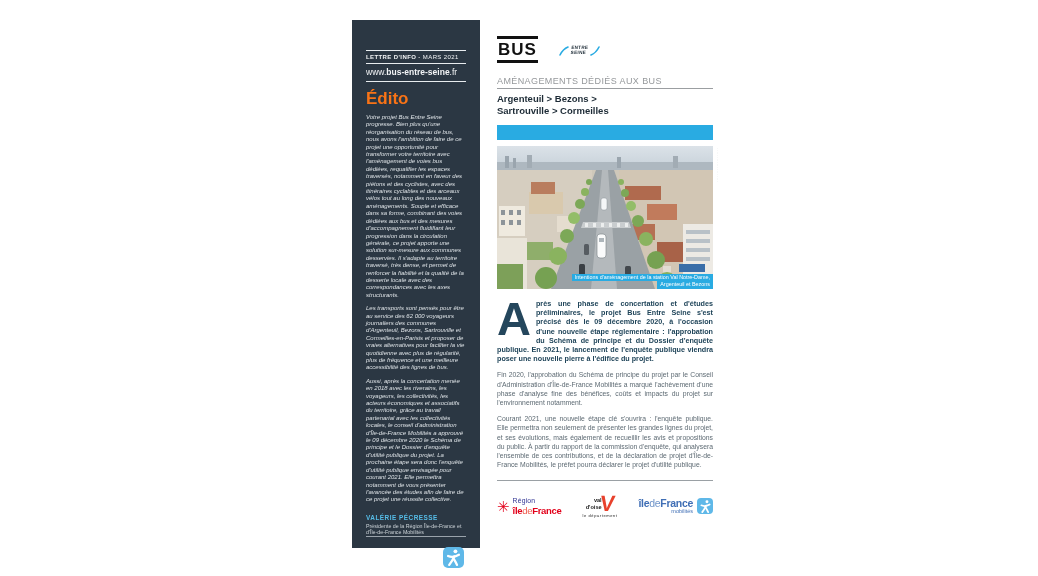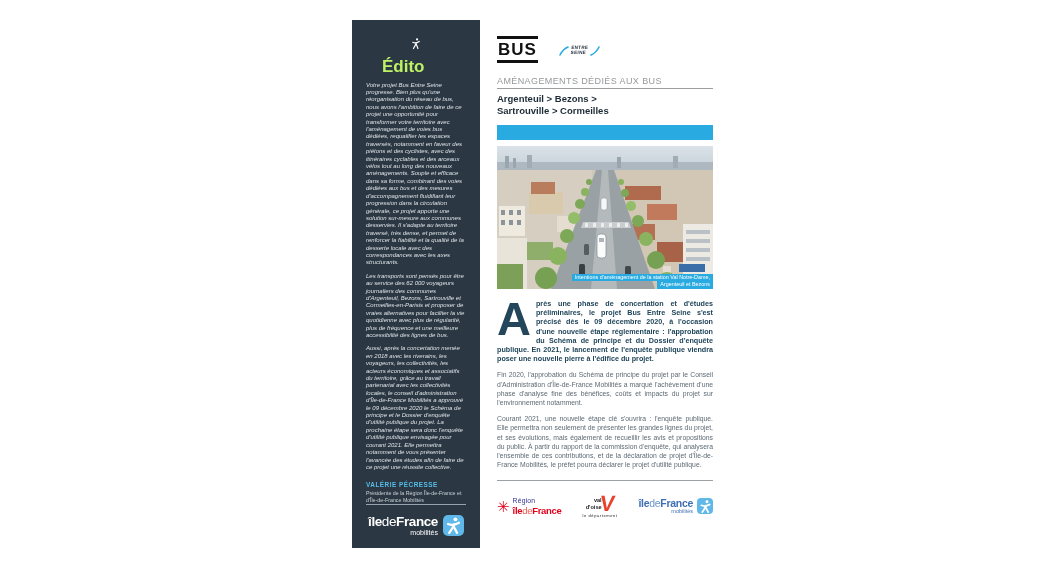--- a/index.html
+++ b/index.html
@@ -10,21 +10,21 @@
   .sidebar { position:absolute; left:352px; top:20px; width:128px; height:528px;
              background:#2b3743; color:#fff; display:flex; flex-direction:column;
              padding:16px 14px 12px; }
   .sb-icon { display:block; margin:2px auto 0; }
   .sb-mast { margin-top:12px; }
   .sb-line { border-top:1px solid #e8ecef; }
   .sb-kicker { font-size:6px; letter-spacing:.4px; padding:3px 0; color:#f2f4f6; }
   .sb-kicker b { font-weight:bold; }
   .sb-url { font-size:8.5px; padding:3px 0 4px; color:#f2f4f6; }
   .sb-url b { font-weight:bold; }
-  .sb-edito { font-size:17px; font-weight:bold; margin:7px 16px 5px; color:#bef264; }
+  .sb-edito { font-size:17px; font-weight:bold; margin:7px 0 5px; color:#f97316; }
   .sb-p { font-size:6px; line-height:7.4px; font-style:italic; color:#dde2e6;
           text-align:left; margin-bottom:6px; }
   .sb-sign { margin-top:4px; font-size:6.4px; font-weight:bold; letter-spacing:.5px; color:#56bde8; }
   .sb-role { font-size:5.3px; line-height:6.6px; color:#ccd3d8; margin-top:2px; }
   .sb-div { border-top:1px solid #9aa3ab; margin-top:auto; }
   .sb-logo { display:flex; align-items:center; justify-content:center; gap:5px; margin-top:10px; }
   .sb-logo-text { text-align:right; line-height:1; }
   .sb-logo-main { font-size:13.5px; font-weight:bold; letter-spacing:-.4px; color:#fff; }
   .sb-logo-main .lt { font-weight:normal; }
   .sb-logo-sub { font-size:7px; color:#fff; margin-top:1px; }
@@ -88,20 +88,27 @@
 <div class="canvas">
 
   <aside class="sidebar">
     <svg class="sb-icon" width="36" height="54" viewBox="0 0 36 54">
       <circle cx="23" cy="6.5" r="5" fill="#fff"></circle>
       <path d="M3 20 Q16 27 33 16" stroke="#fff" stroke-width="5.5" fill="none" stroke-linecap="round"></path>
       <path d="M20 21 Q16 33 6 49" stroke="#fff" stroke-width="5.5" fill="none" stroke-linecap="round"></path>
       <path d="M19 29 Q24 40 27 49" stroke="#fff" stroke-width="5.5" fill="none" stroke-linecap="round"></path>
     </svg>
 
+    <div class="sb-mast">
+      <div class="sb-line"></div>
+      <div class="sb-kicker"><b>LETTRE D'INFO</b><span> - MARS 2021</span></div>
+      <div class="sb-line"></div>
+      <div class="sb-url"><span>www.</span><b>bus-entre-seine</b><span>.fr</span></div>
+      <div class="sb-line"></div>
+    </div>
 
     <h2 class="sb-edito">Édito</h2>
 
     <p class="sb-p">Votre projet Bus Entre Seine progresse. Bien plus qu'une réorganisation du réseau de bus, nous avons l'ambition de faire de ce projet une opportunité pour transformer votre territoire avec l'aménagement de voies bus dédiées, requalifier les espaces traversés, notamment en faveur des piétons et des cyclistes, avec des itinéraires cyclables et des arceaux vélos tout au long des nouveaux aménagements. Souple et efficace dans sa forme, combinant des voies dédiées aux bus et des mesures d'accompagnement fluidifiant leur progression dans la circulation générale, ce projet apporte une solution sur-mesure aux communes desservies. Il s'adapte au territoire traversé, très dense, et permet de renforcer la fiabilité et la qualité de la desserte locale avec des correspondances avec les axes structurants.</p>
     <p class="sb-p">Les transports sont pensés pour être au service des 62 000 voyageurs journaliers des communes d'Argenteuil, Bezons, Sartrouville et Cormeilles-en-Parisis et proposer de vraies alternatives pour faciliter la vie quotidienne avec plus de régularité, plus de fréquence et une meilleure accessibilité des lignes de bus.</p>
     <p class="sb-p">Aussi, après la concertation menée en 2018 avec les riverains, les voyageurs, les collectivités, les acteurs économiques et associatifs du territoire, grâce au travail partenarial avec les collectivités locales, le conseil d'administration d'Île-de-France Mobilités a approuvé le 09 décembre 2020 le Schéma de principe et le Dossier d'enquête d'utilité publique du projet. La prochaine étape sera donc l'enquête d'utilité publique envisagée pour courant 2021. Elle permettra notamment de vous présenter l'avancée des études afin de faire de ce projet une réussite collective.</p>
 
     <div class="sb-sign">VALÉRIE PÉCRESSE</div>
     <div class="sb-role">Présidente de la Région Île-de-France et d'Île-de-France Mobilités</div>
 

